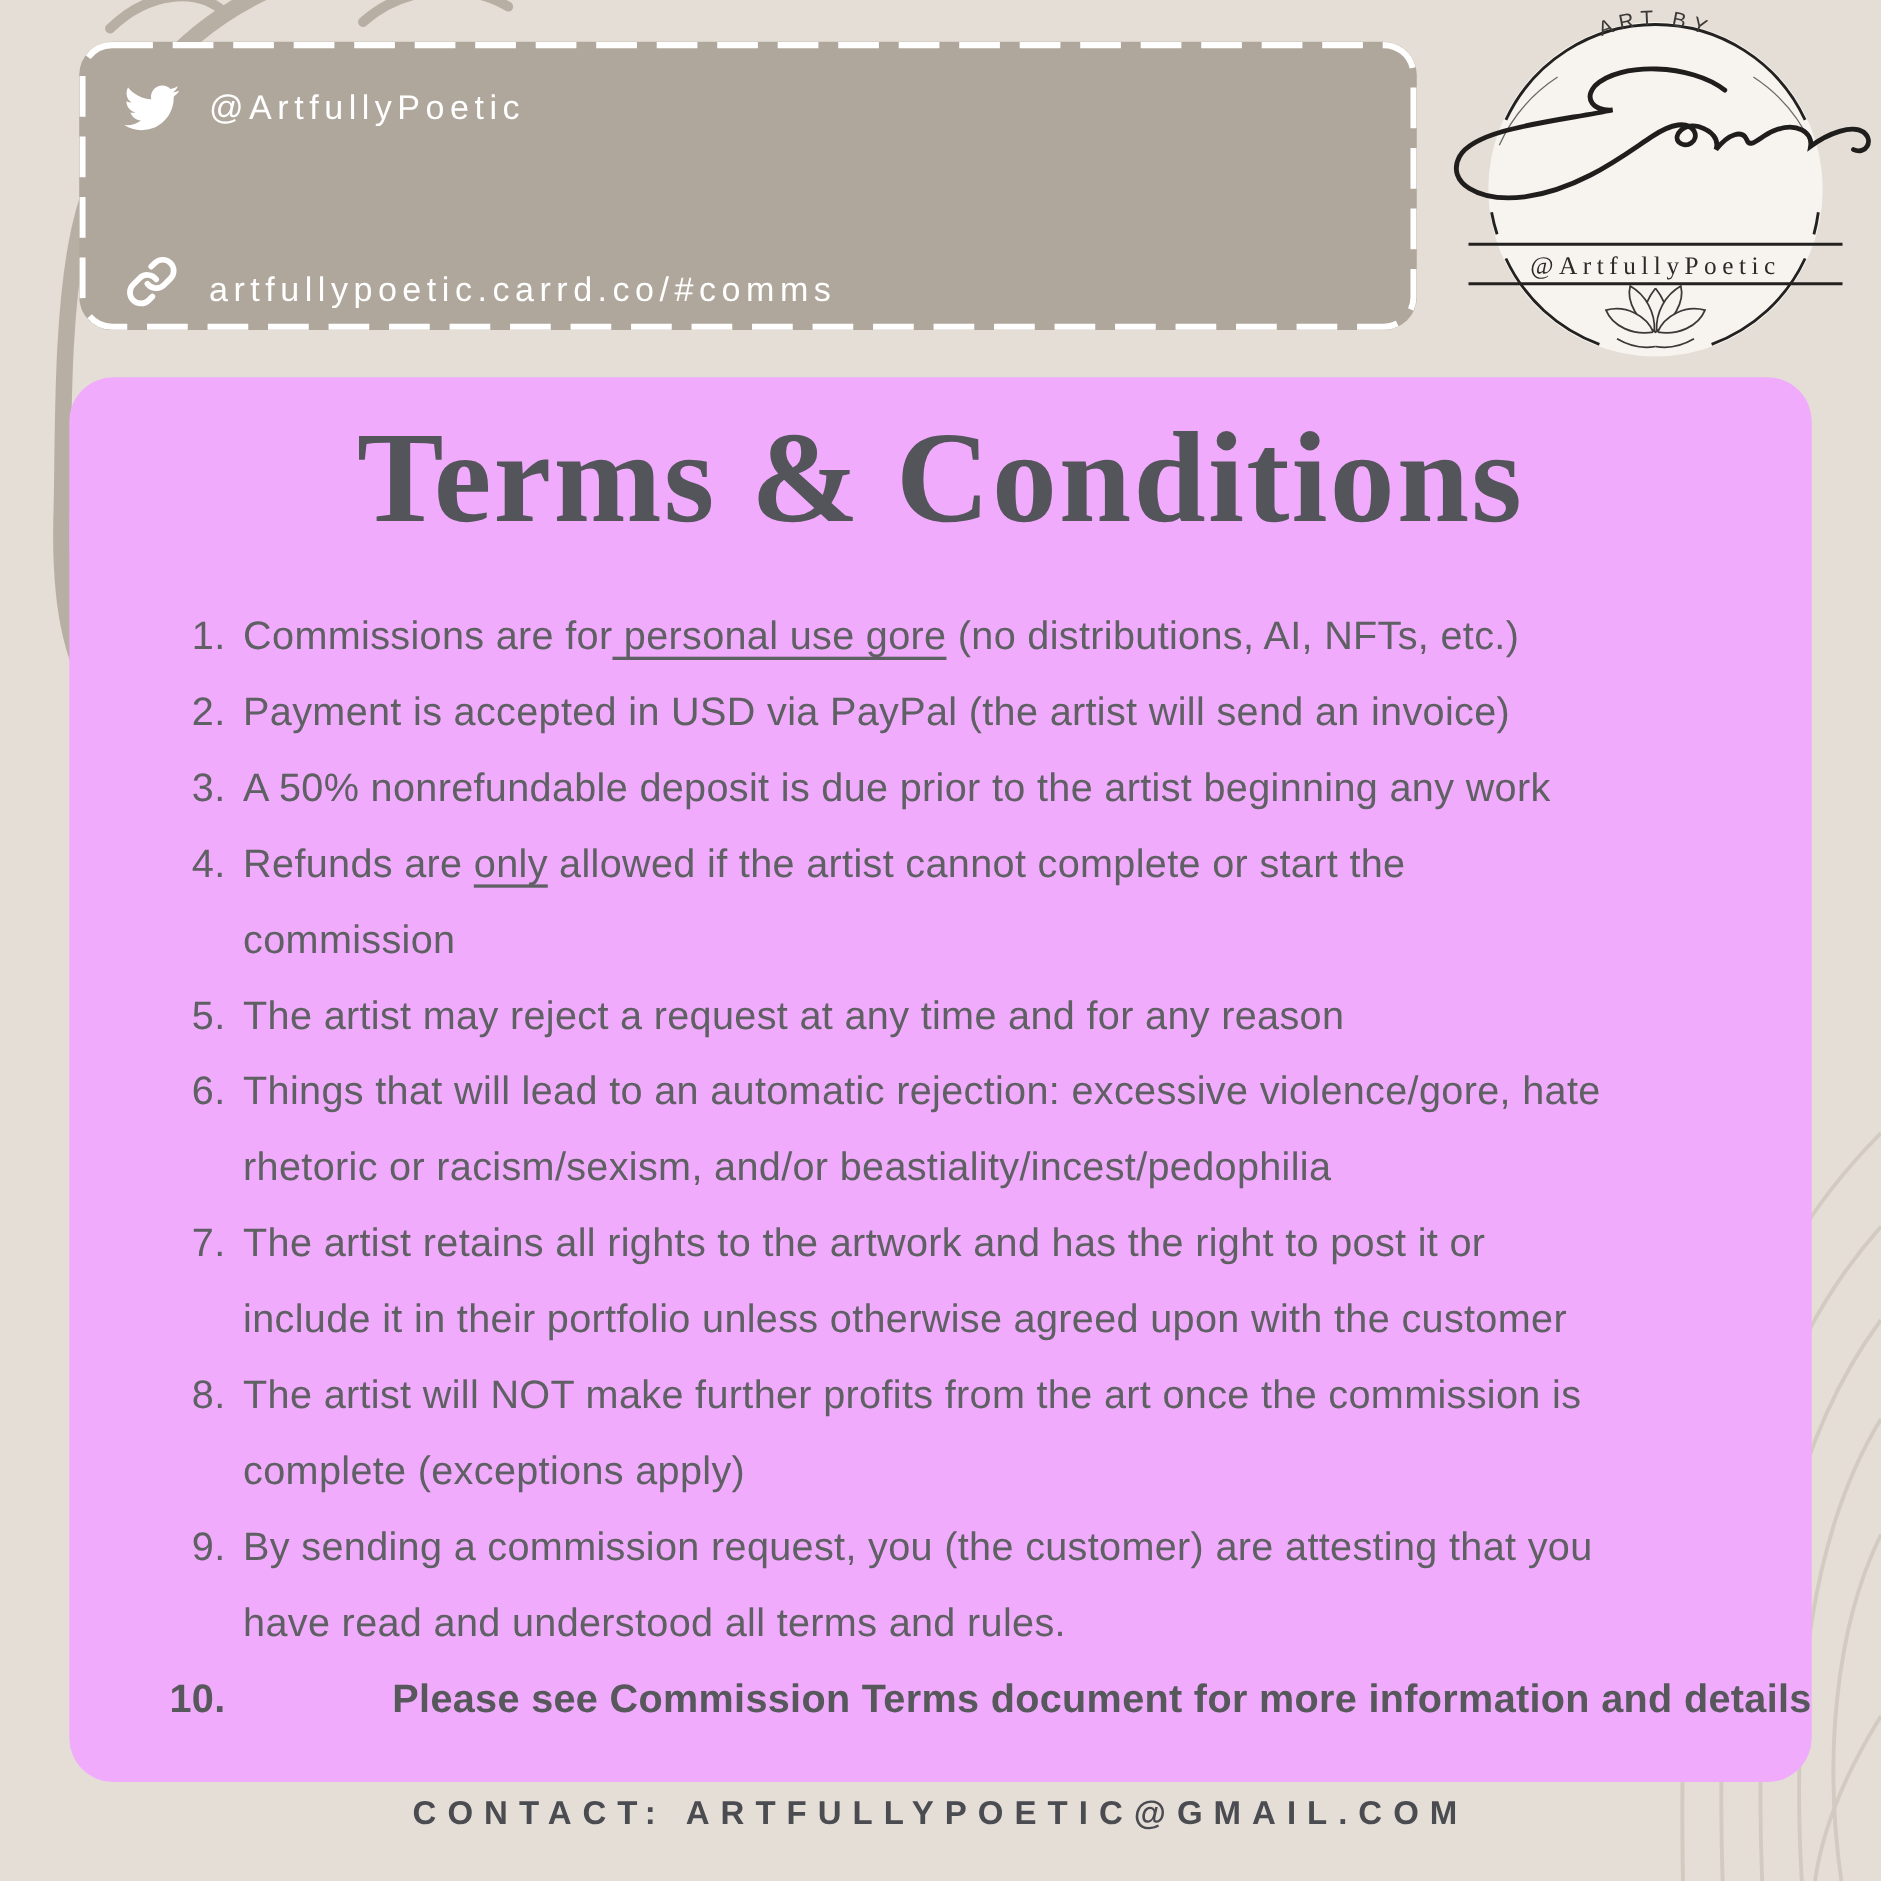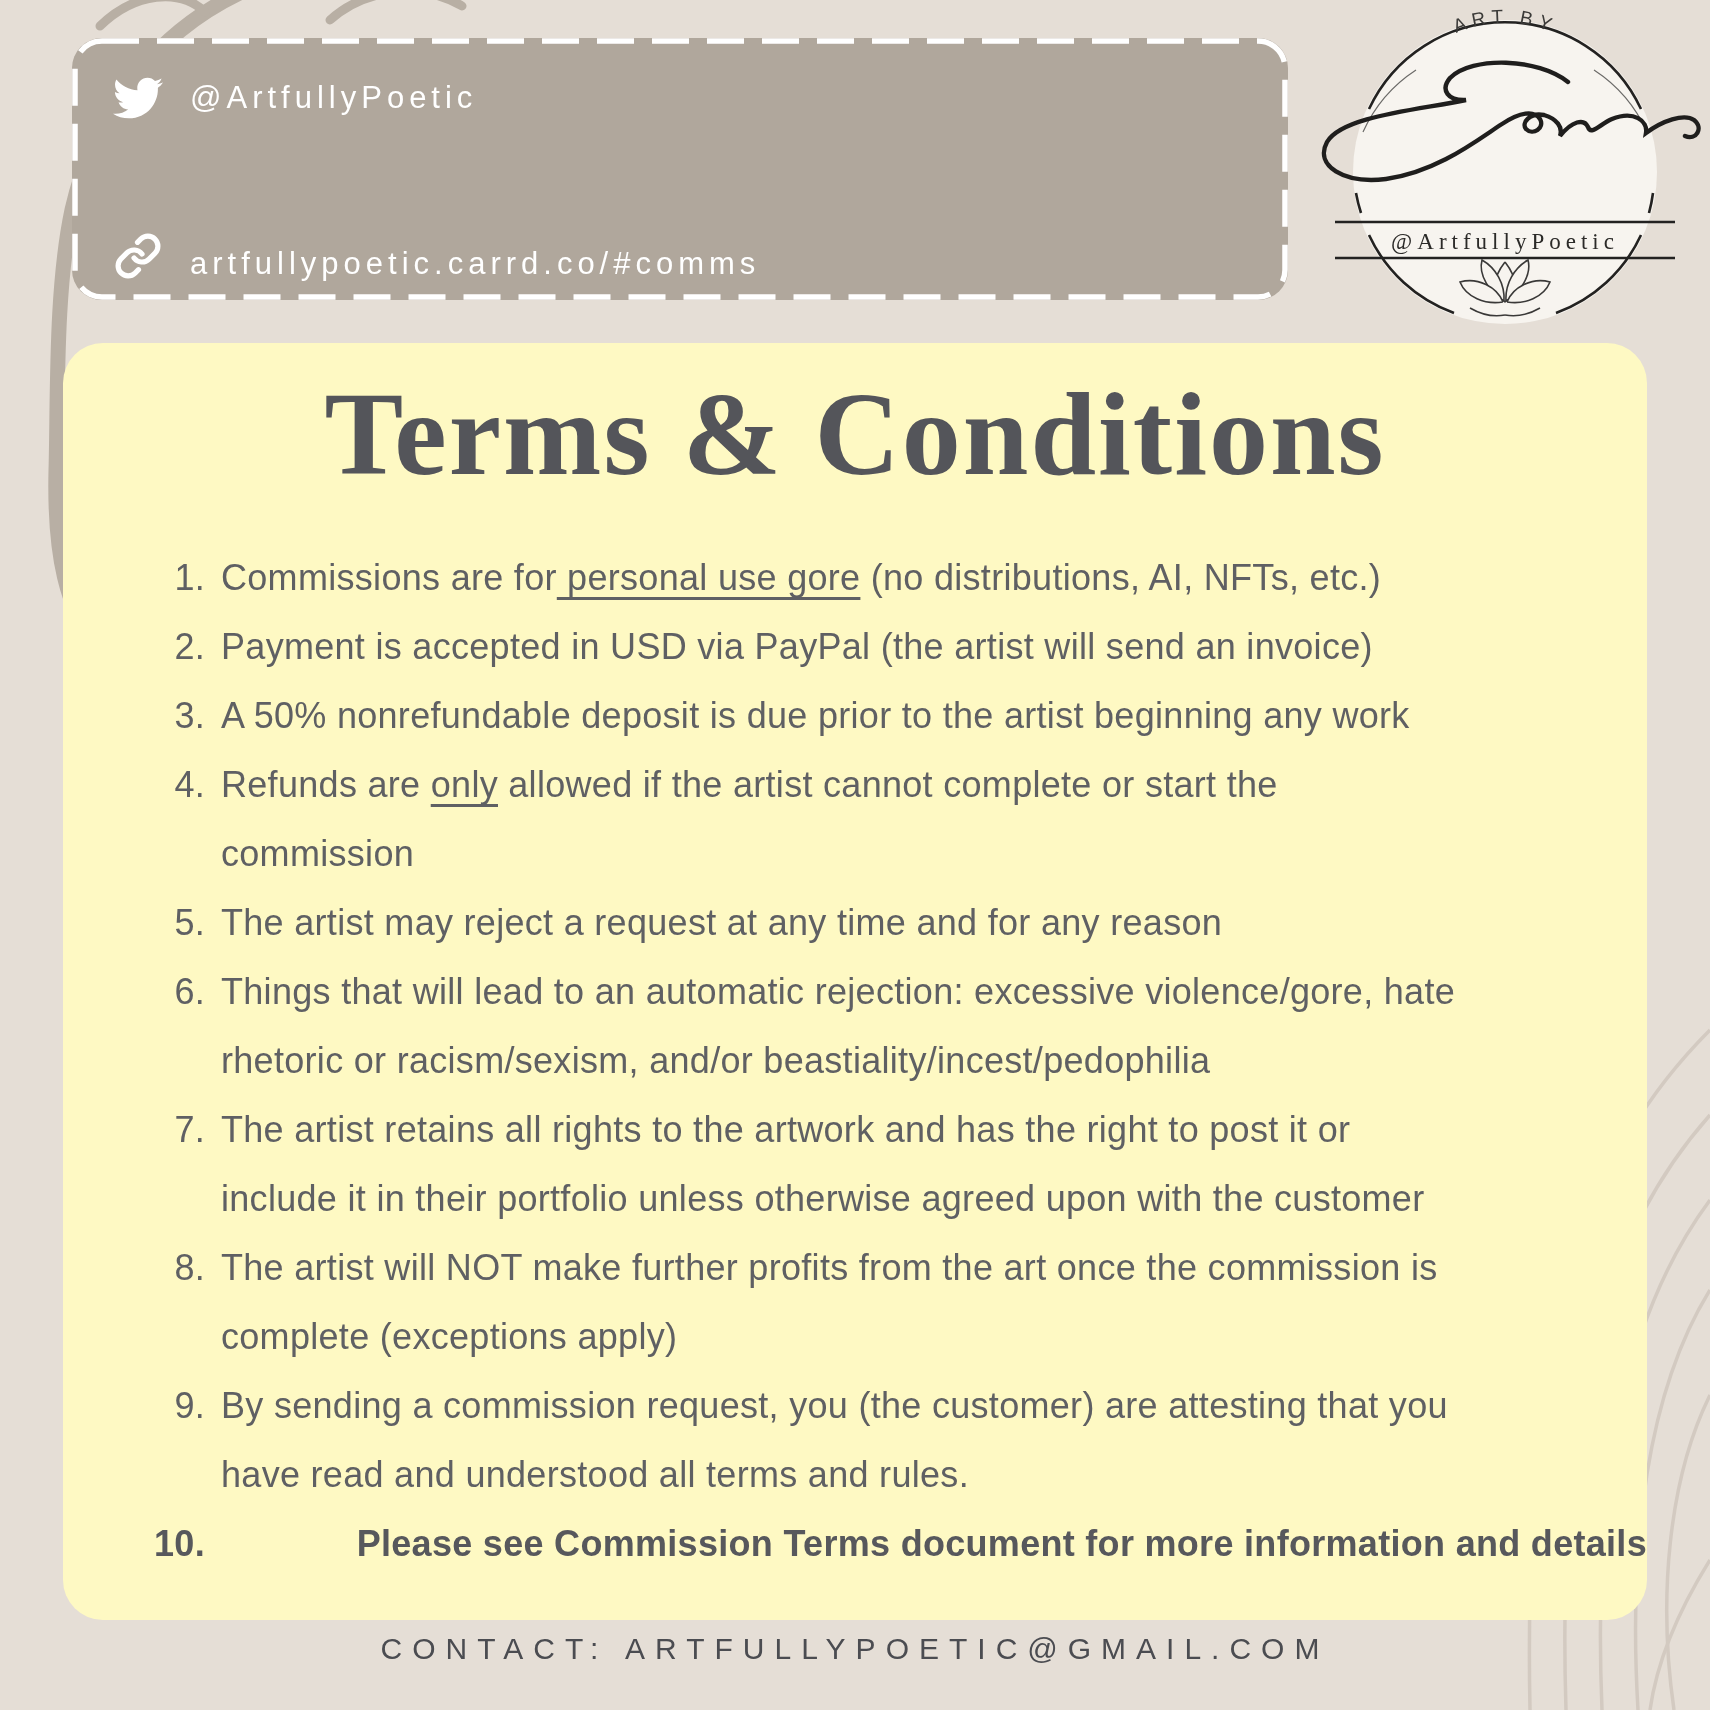--- a/index.html
+++ b/index.html
@@ -18,34 +18,34 @@
   .social-row.r2{top:114px;}
   .social-row.r3{top:192px;align-items:flex-end;}
   .social-icon{width:52px;height:52px;flex:none;display:flex;align-items:center;justify-content:center;}
   .social-label{color:#ffffff;font-size:31px;letter-spacing:5px;font-weight:400;}
 
   
   .logo{position:absolute;left:1300px;top:0;width:410px;height:345px;}
 
   
   .card{position:absolute;left:63px;top:343px;width:1584px;height:1277px;
-    background:#fef9c3;border-radius:40px;}
+    background:#f0abfc;border-radius:40px;}
   .card h1{margin:26px 0 0 0;text-align:center;
     font-family:"Liberation Serif",serif;font-weight:700;font-size:118px;line-height:132px;
     color:#54555a;letter-spacing:2px;}
   .terms{margin-top:42px;padding-left:60px;}
   .term-item{display:flex;line-height:69px;font-size:36px;color:#5f6063;letter-spacing:0.3px;}
   .term-item.bold{font-weight:700;color:#57585c;justify-content:space-between;}
   .term-num{width:82px;text-align:right;margin-right:16px;flex:none;}
   .term-text{white-space:nowrap;}
   .term-text u{text-underline-offset:7px;text-decoration-thickness:2.5px;}
 
   
   .contact{position:absolute;left:0;top:1632px;width:1710px;text-align:center;
-    color:#4b4c51;font-size:30px;letter-spacing:10px;font-weight:400;}
+    color:#4b4c51;font-size:30px;letter-spacing:10px;font-weight:700;}
 </style>
 </head>
 <body>
 
 <div class="canvas">
 
   <svg class="deco" viewBox="0 0 1710 1710">
     <g>
       <path d="M 255,-14 C 150,30 92,120 72,210 C 55,290 58,400 56,470 C 54,555 66,610 100,652" fill="none" stroke="#b8afa4" stroke-width="15" stroke-linecap="round"></path>
       <path d="M 100,26 C 135,-8 180,-12 205,12" fill="none" stroke="#b8afa4" stroke-width="9" stroke-linecap="round"></path>

